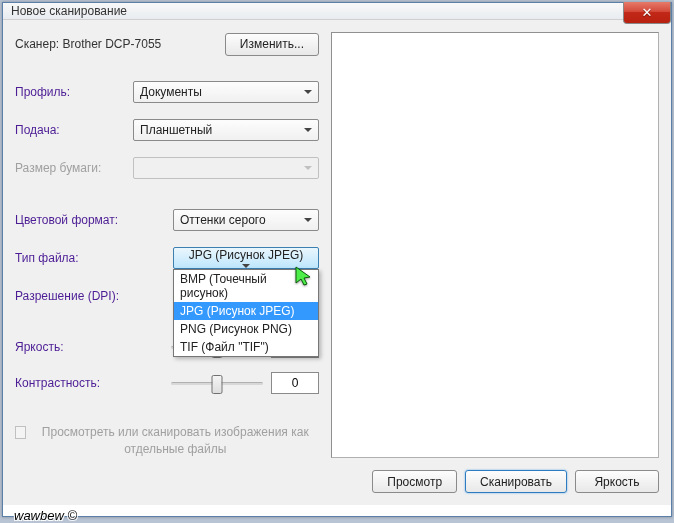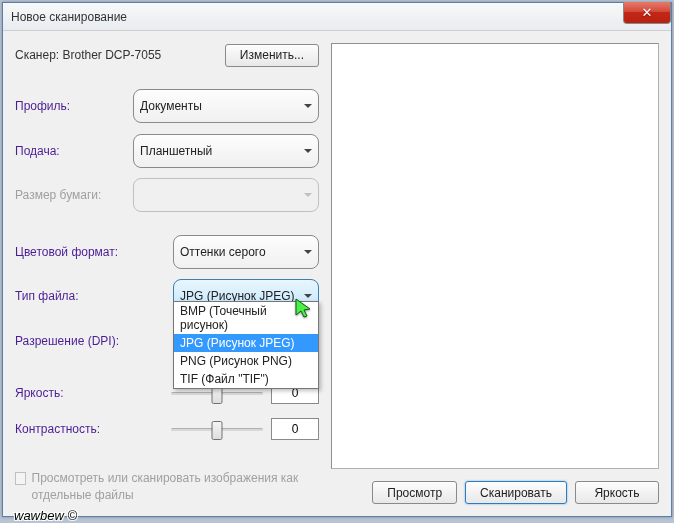--- a/index.html
+++ b/index.html
@@ -1,50 +1,50 @@
 <!DOCTYPE html>
 <html><head>
 <meta charset="utf-8">
 <style>
 * { box-sizing: border-box; margin: 0; padding: 0; font-family: 'Segoe UI', Tahoma, sans-serif; font-size: 12px; }
 body { background: #b8c4d4; width: 674px; height: 523px; overflow: hidden; position: relative; }
 .window { position: absolute; top: 2px; left: 2px; right: 2px; bottom: 6px; background: #fff; border: 1px solid #5a7fa8; box-shadow: 0 0 3px rgba(0,0,0,0.3); }
-.titlebar { height: 28px; background: linear-gradient(to bottom, #f8f8f8, #e8ecf0); border-bottom: 1px solid #d0d0d0; display: flex; align-items: center; padding-left: 8px; position: relative; }
+.titlebar { height: 17px; background: linear-gradient(to bottom, #f8f8f8, #e8ecf0); border-bottom: 1px solid #d0d0d0; display: flex; align-items: center; padding-left: 8px; position: relative; }
 .titlebar-text { color: #333; font-size: 12px; }
 .close-btn { position: absolute; right: 0; top: -1px; width: 48px; height: 22px; background: linear-gradient(to bottom, #e67a6a 0%, #d44a3a 45%, #c22818 50%, #b82010 100%); border: 1px solid #888; border-top: none; border-radius: 0 0 4px 4px; display: flex; align-items: center; justify-content: center; color: #fff; font-size: 13px; cursor: pointer; }
 .close-btn::before { content: "✕"; text-shadow: 0 1px 1px rgba(0,0,0,0.4); }
 .content { display: flex; height: calc(100% - 28px); padding: 12px; gap: 12px; background: #f0f0f0; }
 .left-panel { flex: 1; display: flex; flex-direction: column; }
 .right-panel { width: 328px; display: flex; flex-direction: column; }
 .preview-box { flex: 1; background: #fff; border: 1px solid #b0b0b0; border-top-color: #909090; border-left-color: #909090; }
 .row { display: flex; align-items: center; margin-bottom: 14px; min-height: 24px; }
 .row.first { margin-bottom: 24px; }
 .label { width: 118px; color: #4c1d95; }
 .label.disabled { color: #a0a0a0; }
 .scanner-line { display: flex; align-items: center; width: 100%; }
 .scanner-text { flex: 1; color: #333; }
 .btn { background: linear-gradient(to bottom, #fdfdfd, #e8e8e8); border: 1px solid #8a8a8a; border-radius: 3px; padding: 3px 14px; cursor: pointer; font-size: 12px; color: #222; min-width: 84px; height: 23px; }
 .btn.primary { border-color: #2e7cc0; box-shadow: 0 0 2px #5ca8e8; }
-.select { flex: 1; height: 22px; background: linear-gradient(to bottom, #fdfdfd, #f0f0f0); border: 1px solid #8a8a8a; border-radius: 8px; padding: 16px 6px; display: flex; align-items: center; justify-content: space-between; cursor: pointer; position: relative; }
+.select { flex: 1; height: 22px; background: linear-gradient(to bottom, #fdfdfd, #f0f0f0); border: 1px solid #8a8a8a; border-radius: 2px; padding: 0 6px; display: flex; align-items: center; justify-content: space-between; cursor: pointer; position: relative; }
 .select.narrow { max-width: 158px; }
 .select.disabled { background: #f0f0f0; border-color: #c0c0c0; color: #a0a0a0; cursor: default; }
 .select-value { color: #222; }
 .chevron { width: 0; height: 0; border-left: 4px solid transparent; border-right: 4px solid transparent; border-top: 4px solid #444; }
 .select.disabled .chevron { border-top-color: #c0c0c0; }
-.select.active { border-color: #3c7fb1; background: linear-gradient(to bottom, #eaf6fd, #bee6fd); }
+.select.active { border-color: #3c7fb1; background: linear-gradient(to bottom, #eaf6fd, #bee6fd); flex-direction: column; }
 .dropdown { position: absolute; top: 21px; left: -1px; right: -1px; background: #fff; border: 1px solid #767676; z-index: 10; box-shadow: 2px 2px 4px rgba(0,0,0,0.25); }
 .dropdown-item { padding: 2px 6px; color: #222; cursor: pointer; }
 .dropdown-item.selected { background: #3399ff; color: #fff; }
 .cursor-arrow { position: absolute; top: 17px; right: 4px; z-index: 20; pointer-events: none; }
 .cursor-arrow svg { filter: drop-shadow(0 1px 1px rgba(0,0,0,0.4)); }
 .slider-row { display: flex; align-items: center; margin-bottom: 14px; }
 .slider-track { flex: 1; height: 3px; background: #d8d8d8; border-top: 1px solid #b0b0b0; border-radius: 2px; position: relative; margin: 0 8px; }
 .slider-thumb { position: absolute; top: -8px; left: 50%; transform: translateX(-50%); width: 11px; height: 19px; background: linear-gradient(to bottom, #f4f4f4, #dedede); border: 1px solid #707070; border-radius: 2px; cursor: pointer; }
 .num-input { width: 48px; height: 22px; border: 1px solid #8a8a8a; background: #fff; text-align: center; padding: 2px; }
-.checkbox-row { display: flex; align-items: flex-start; gap: 6px; margin-top: 16px; }
+.checkbox-row { display: flex; align-items: flex-start; gap: 6px; margin-top: 16px; text-align: center; }
 .checkbox { width: 13px; height: 13px; border: 1px solid #c0c0c0; background: #f4f4f4; margin-top: 2px; cursor: default; }
 .checkbox-label { color: #a0a0a0; line-height: 1.4; }
 .footer { display: flex; justify-content: flex-end; gap: 8px; padding-top: 12px; }
 .spacer { height: 14px; }
 .watermark { position: absolute; bottom: 0; left: 14px; color: #000; font-size: 13px; font-family: Arial; font-style: italic; text-shadow: 1px 1px 0 #fff, -1px -1px 0 #fff, 1px -1px 0 #fff, -1px 1px 0 #fff; z-index: 100; }
 </style>
 </head>
 <body>
 
 <div class="window">

